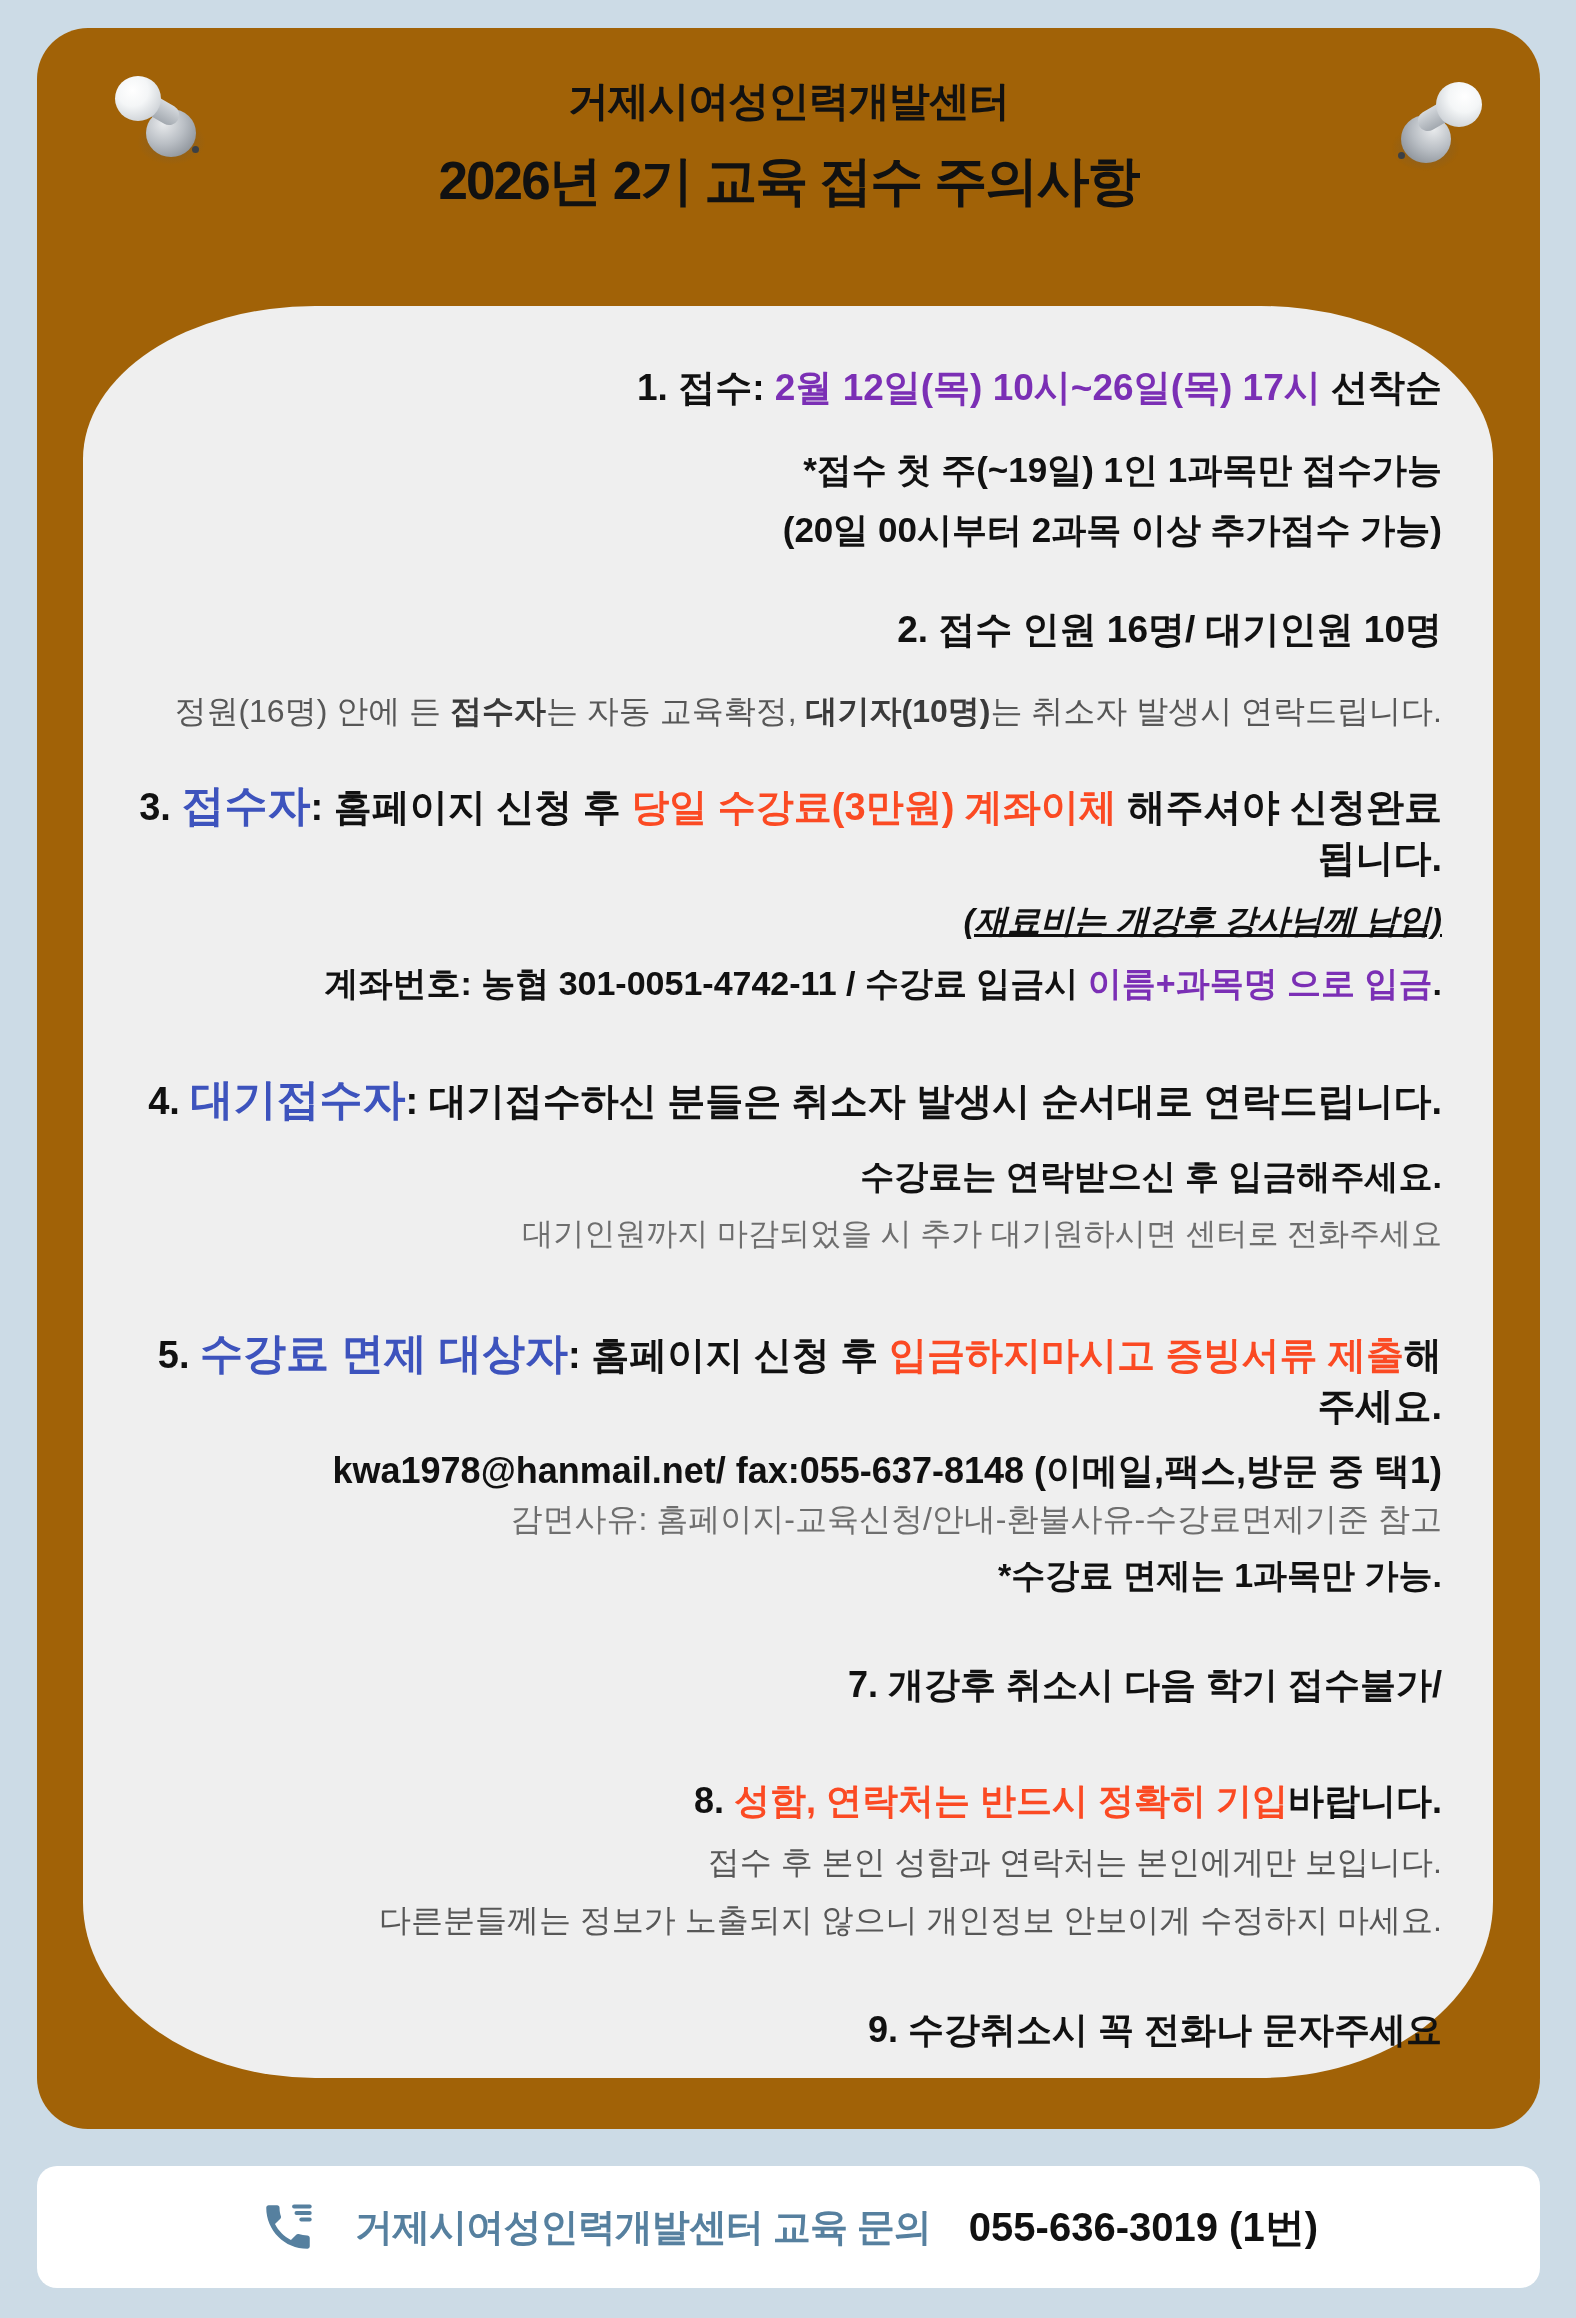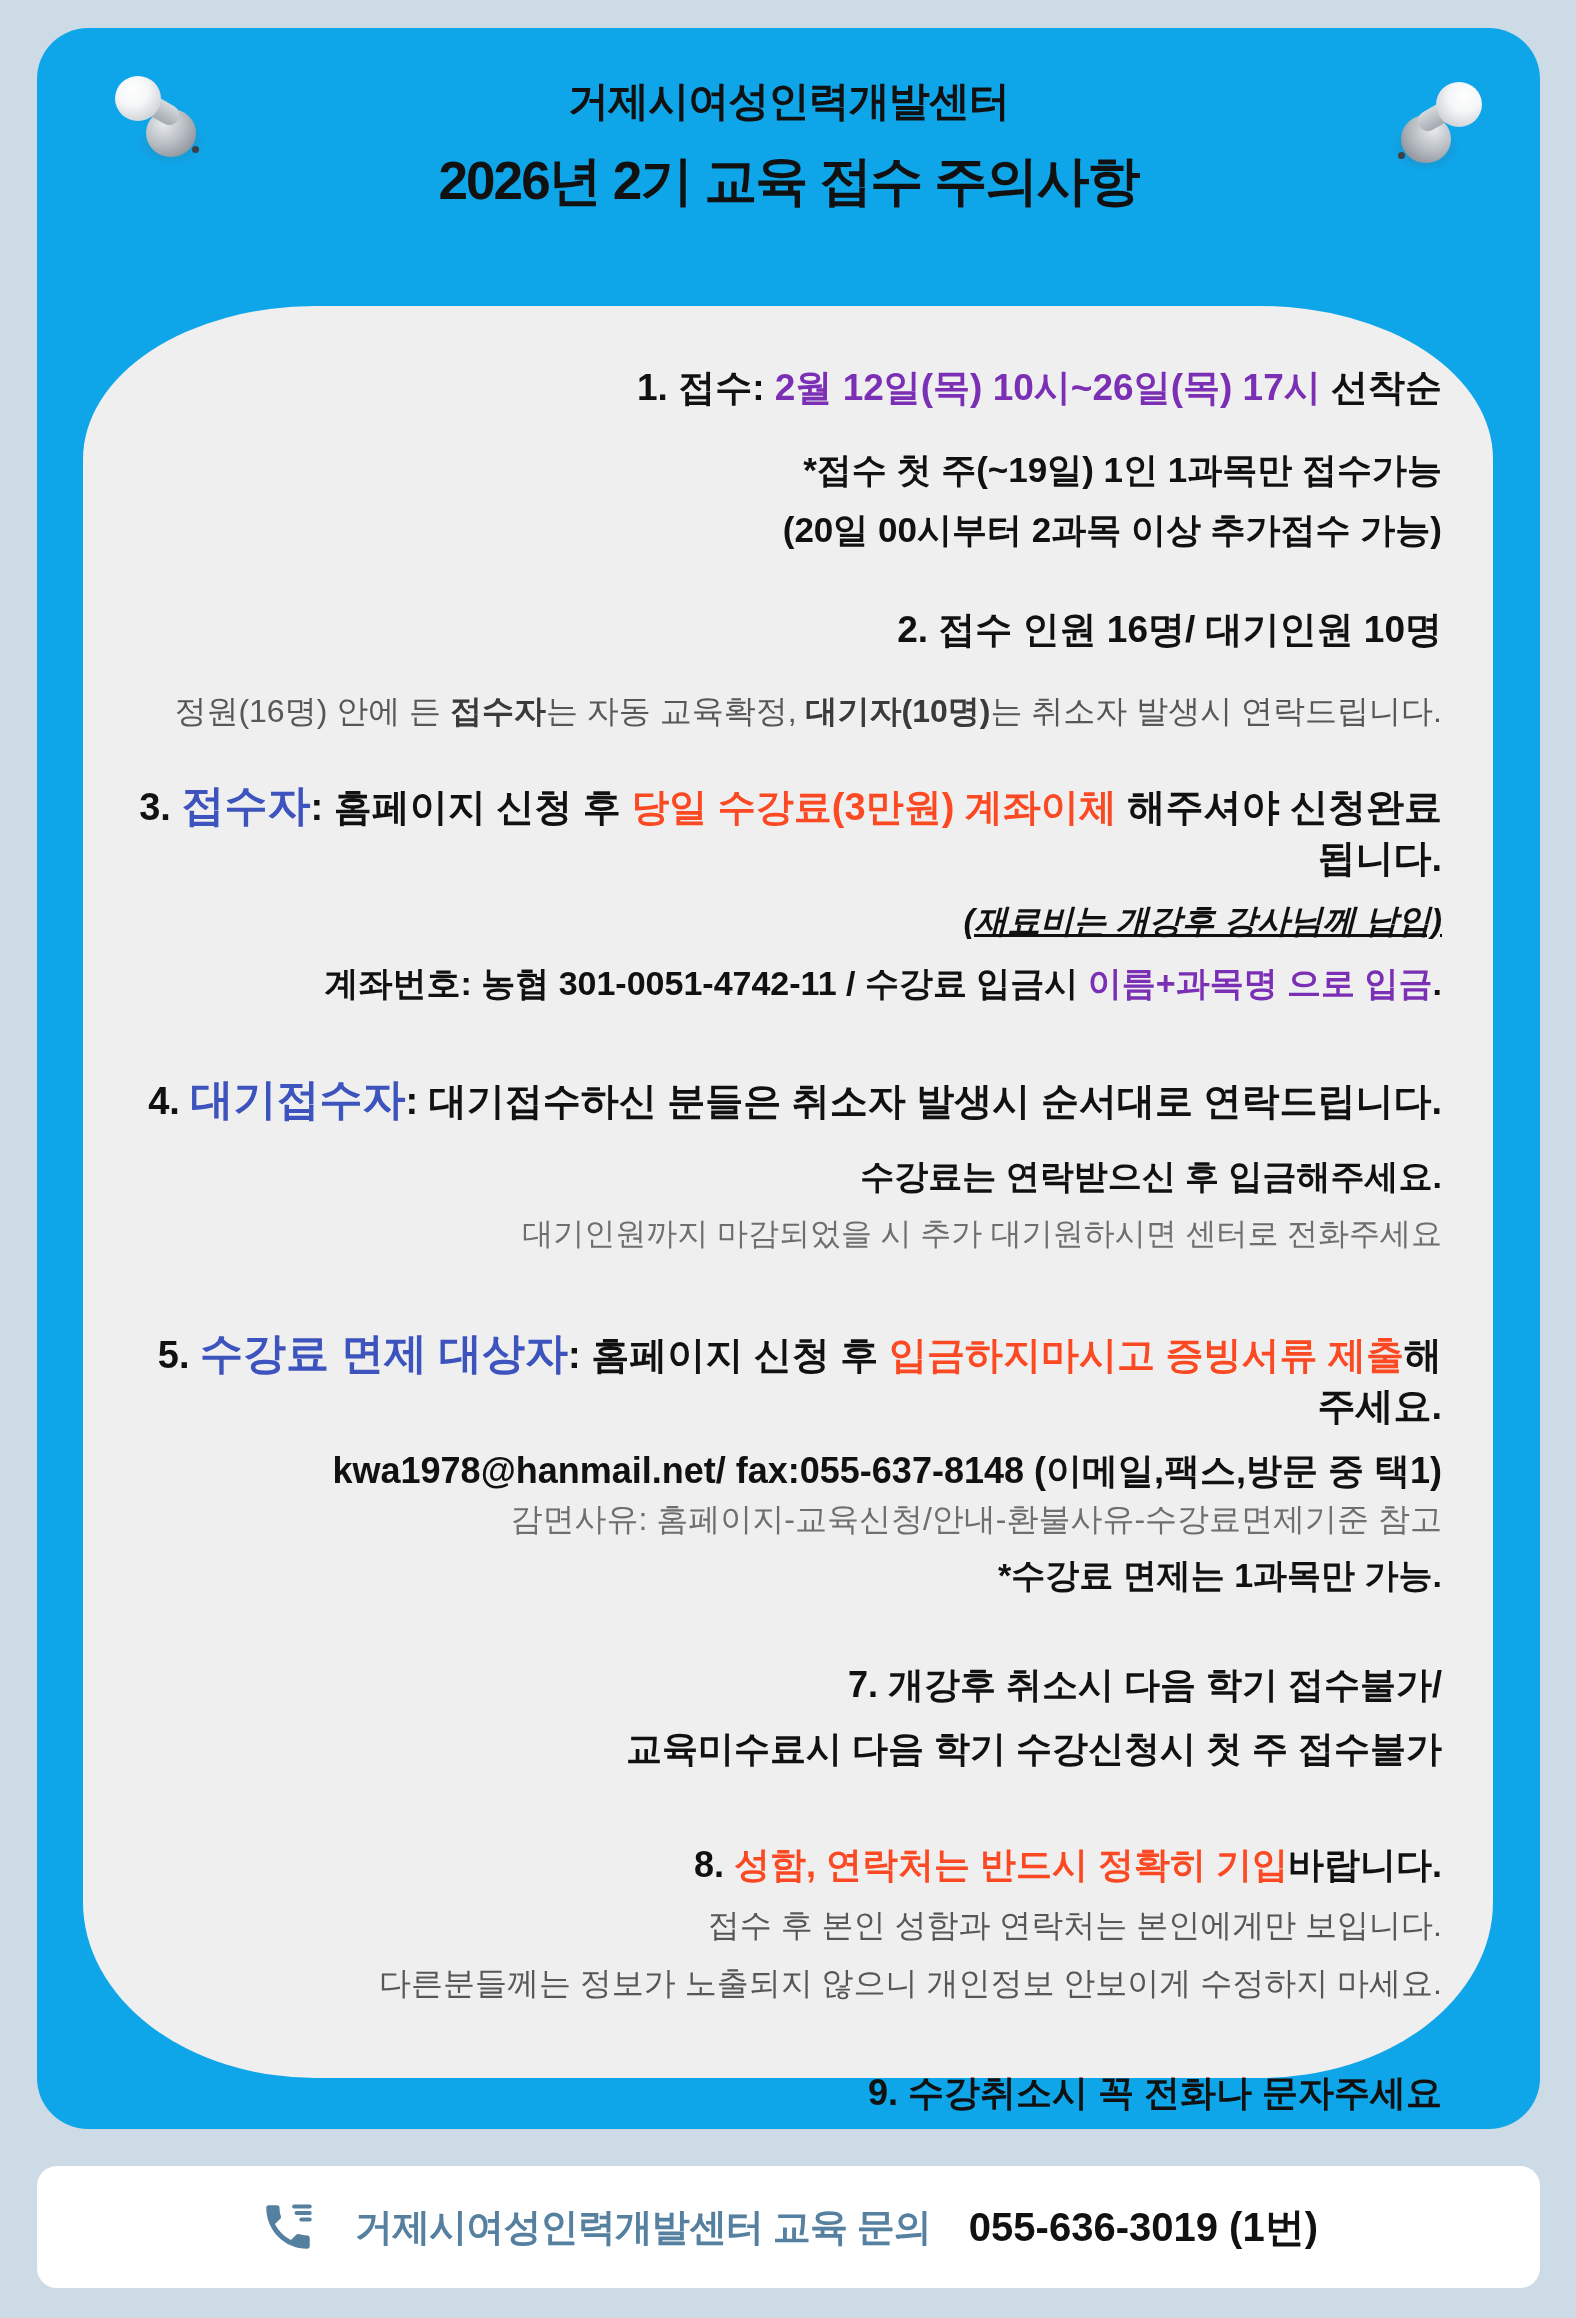--- a/index.html
+++ b/index.html
@@ -6,21 +6,21 @@
   html,body { width:1577px; height:2319px; }
   body {
     background:#ccdbe6;
     font-family:"Liberation Sans","DejaVu Sans",sans-serif;
     position:relative;
     color:#111;
   }
   .card {
     position:absolute; left:37px; top:28px;
     width:1503px; height:2101px;
-    background:#0ea5e9; border-radius:51px;
+    background:#a16207; border-radius:51px;
     text-align:center;
   }
   .title1 { padding-top:46px; font-size:41px; font-weight:800; letter-spacing:-0.9px; }
   .title2 { margin-top:16.7px; font-size:53px; font-weight:800; letter-spacing:-1.9px; }
 
   .panel {
     position:absolute; left:46px; top:278px;
     width:1410px; height:1772px;
     background:#efefef;
     border-radius:232px 232px 232px 232px / 153px 153px 176px 176px;
@@ -149,21 +149,20 @@
 
     <div class="mt-group5">
       <p class="l41"><span>5. </span><span class="blue">수강료 면제 대상자</span><span>: 홈페이지 신청 후 </span><span class="red">입금하지마시고 증빙서류 제출</span><span>해주세요.</span></p>
       <p class="g5-contact">kwa1978@hanmail.net/ fax:055-637-8148 (이메일,팩스,방문 중 택1)</p>
       <p class="g5-gray gray2">감면사유: 홈페이지-교육신청/안내-환불사유-수강료면제기준 참고</p>
       <p class="g5-one">*수강료 면제는 1과목만 가능.</p>
     </div>
 
     <div class="mt70">
       <p class="l39">7. 개강후 취소시 다음 학기 접수불가/</p>
-      <p class="l39 mt-line">교육미수료시 다음 학기 수강신청시 첫 주 접수불가</p>
     </div>
 
     <div class="mt74">
       <p class="l39" style="font-weight:700;"><span>8. </span><span class="red">성함, 연락처는 반드시 정확히 기입</span><span>바랍니다.</span></p>
       <p class="g8-sub gray1">접수 후 본인 성함과 연락처는 본인에게만 보입니다.</p>
       <p class="g8-sub gray1">다른분들께는 정보가 노출되지 않으니 개인정보 안보이게 수정하지 마세요.</p>
     </div>
 
     <div class="mt70">
       <p class="l39">9. 수강취소시 꼭 전화나 문자주세요</p>

